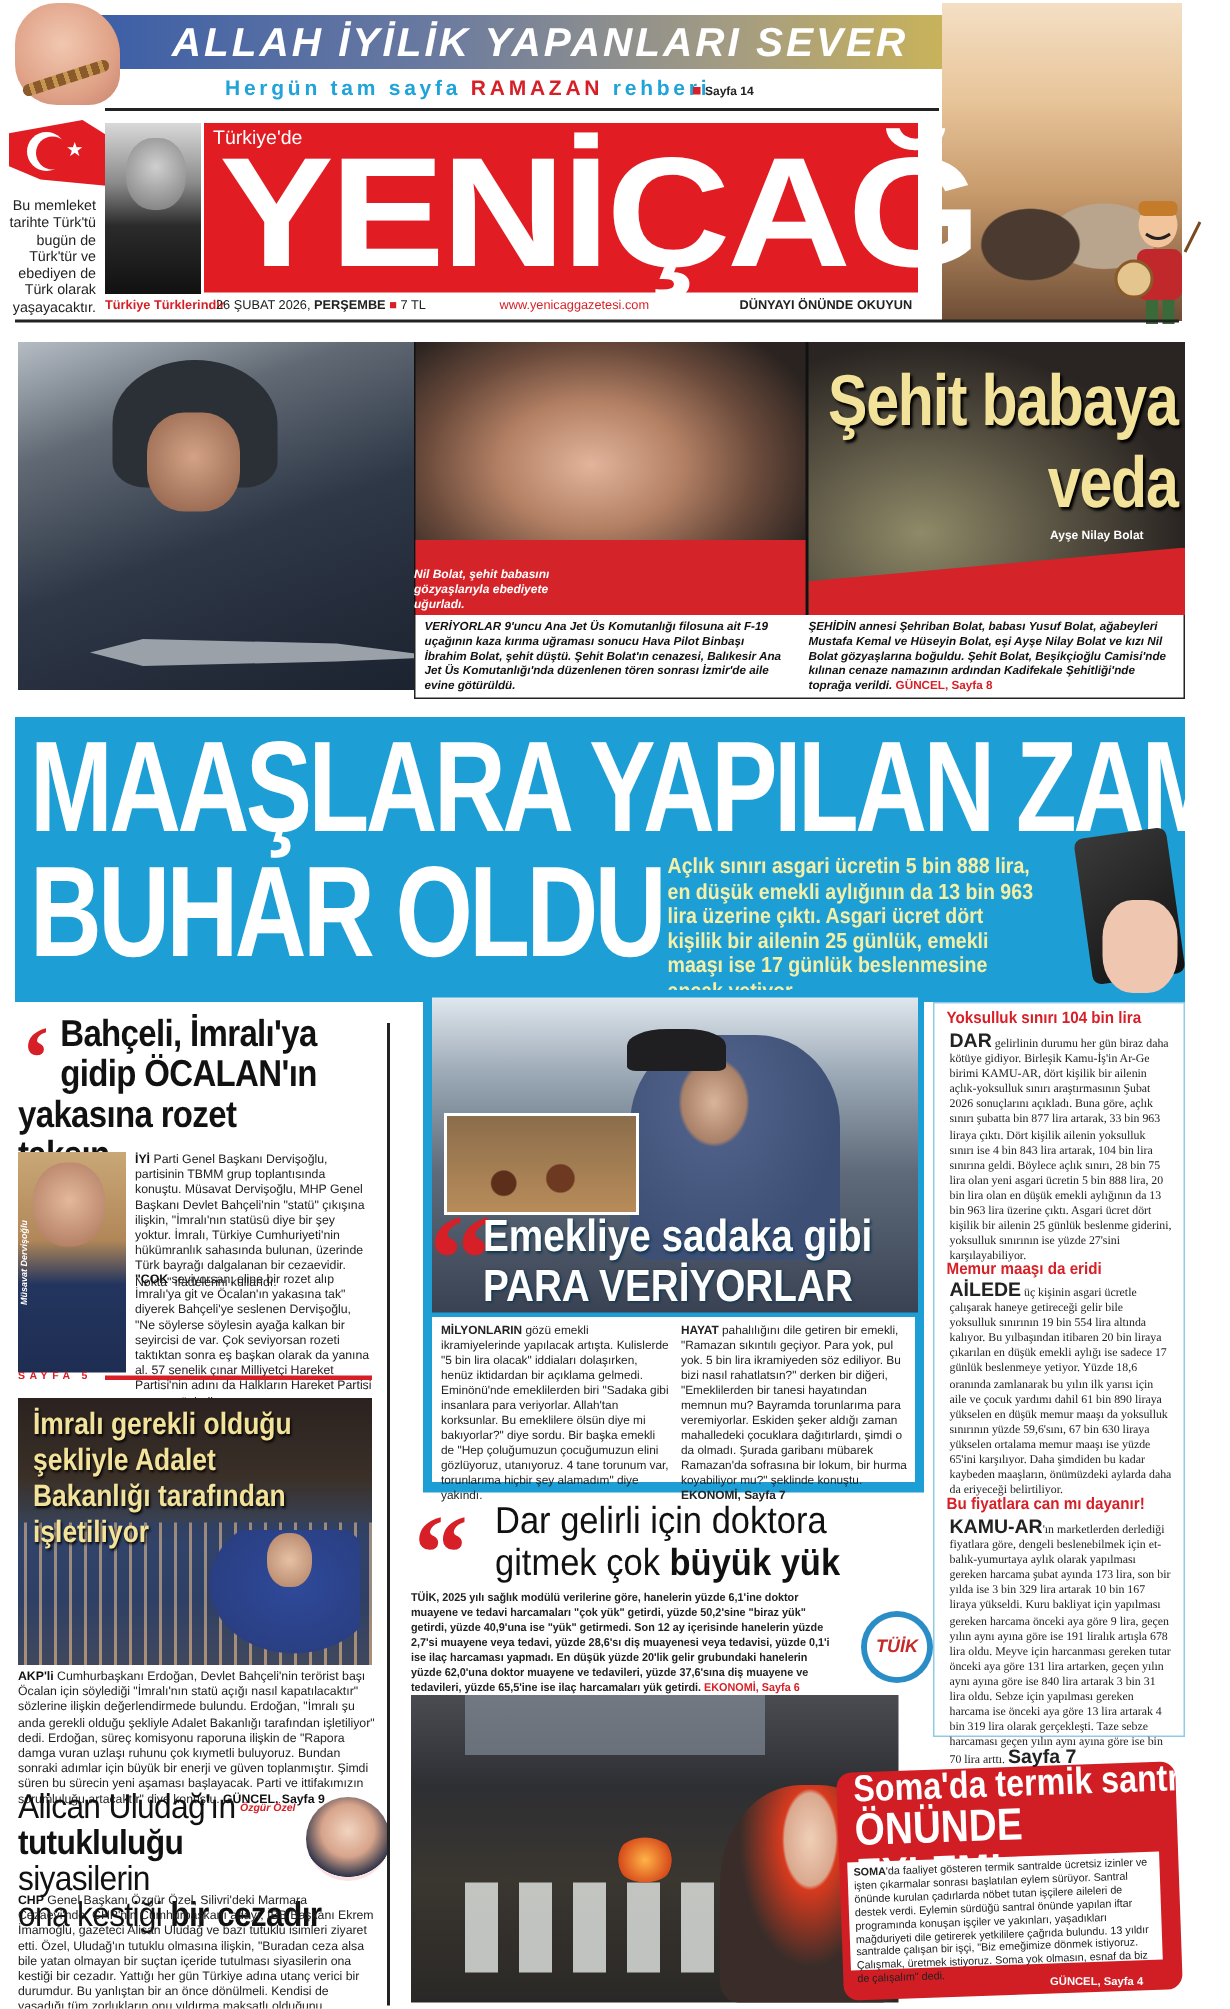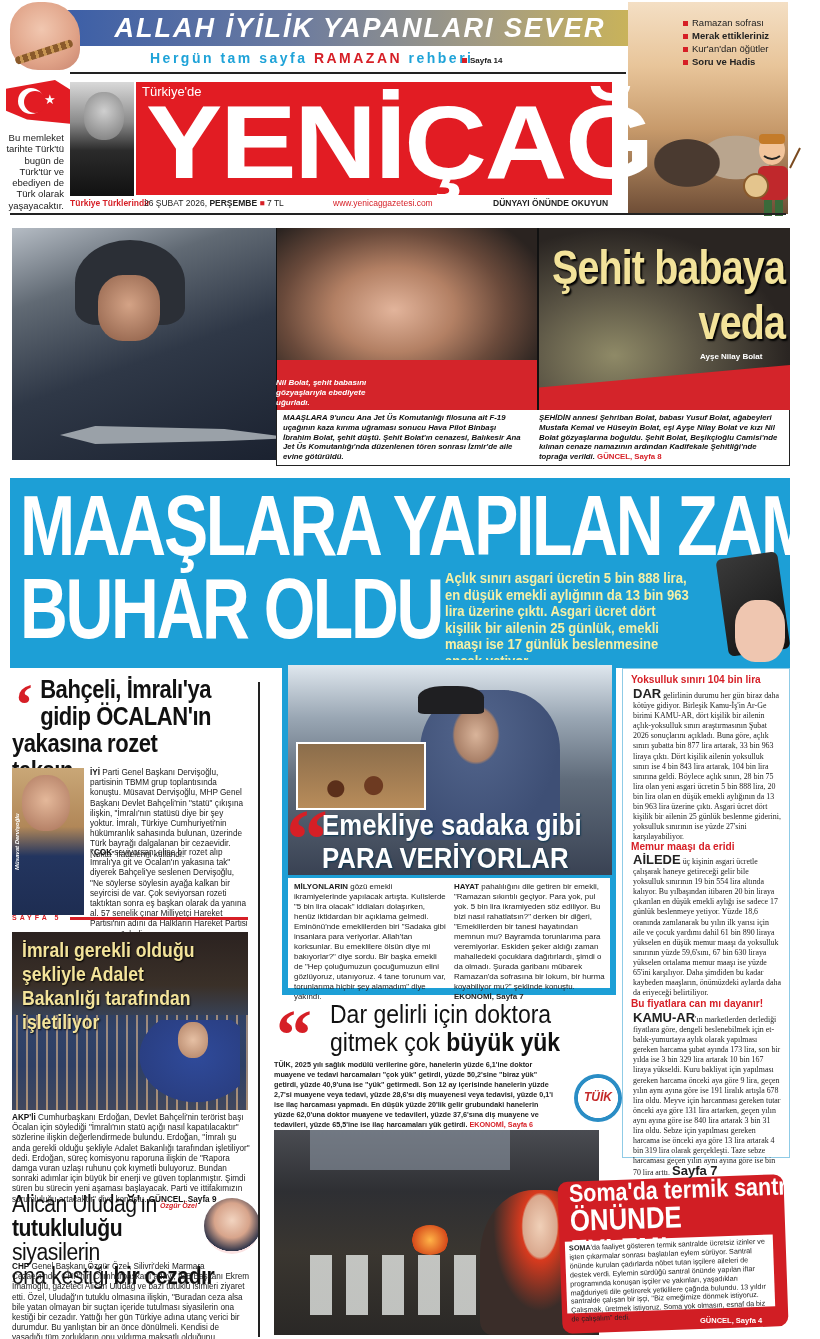--- a/index.html
+++ b/index.html
@@ -130,26 +130,20 @@
   <span>ALLAH İYİLİK YAPANLARI SEVER</span>
 </div>
 <div id="hands" class="abs"></div>
 <div id="hands-beads" class="abs"></div>
 <div id="hergun" class="abs"><span>Hergün tam sayfa </span><b>RAMAZAN</b><span> rehberi</span></div>
 <div id="hergun-page" class="abs">Sayfa 14</div>
 <div id="rule-top" class="abs"></div>
 
 <div id="promo" class="abs">
   <div id="promo-figs" class="abs"></div>
-  <ul>
-    <li>Ramazan sofrası</li>
-    <li class="b">Merak ettikleriniz</li>
-    <li>Kur'an'dan öğütler</li>
-    <li class="b">Soru ve Hadis</li>
-  </ul>
 </div>
 <svg id="mascot" class="abs" viewBox="0 0 62 92">
   <ellipse cx="30" cy="22" rx="13" ry="15" fill="#f2c49b"></ellipse>
   <rect x="17" y="6" width="26" height="10" rx="4" fill="#c47b2a"></rect>
   <path d="M22 28 q8 6 16 0" stroke="#222" stroke-width="2" fill="none"></path>
   <rect x="16" y="38" width="30" height="34" rx="6" fill="#c0282c"></rect>
   <circle cx="14" cy="58" r="12" fill="#e4c58d" stroke="#8a5a2b" stroke-width="2"></circle>
   <line x1="48" y1="40" x2="58" y2="20" stroke="#7a4a1f" stroke-width="2"></line>
   <rect x="22" y="72" width="8" height="16" fill="#3a6a3a"></rect>
   <rect x="33" y="72" width="8" height="16" fill="#3a6a3a"></rect>
@@ -179,21 +173,21 @@
 <div id="jet" class="abs"></div>
 <div id="story-photos" class="abs"></div>
 <div id="girl" class="abs"></div>
 <div id="girl-flag" class="abs"></div>
 <div id="mom" class="abs"></div>
 <div id="mom-flag" class="abs"></div>
 <div id="sehit-title" class="abs cond">Şehit babaya veda</div>
 <div id="caption-nil" class="abs">Nil Bolat, şehit babasını gözyaşlarıyla ebediyete uğurladı.</div>
 <div id="caption-ayse" class="abs">Ayşe Nilay Bolat</div>
 <div id="sehit-body" class="abs">
-  <div class="sb-col" style="left:6px"><b>MAAŞLARA</b><span> 9'uncu Ana Jet Üs Komutanlığı filosuna ait F-19 uçağının kaza kırıma uğraması sonucu Hava Pilot Binbaşı İbrahim Bolat, şehit düştü. Şehit Bolat'ın cenazesi, Balıkesir Ana Jet Üs Komutanlığı'nda düzenlenen tören sonrası İzmir'de aile evine götürüldü.</span></div>
+  <div class="sb-col" style="left:6px"><b>VERİYORLAR</b><span> 9'uncu Ana Jet Üs Komutanlığı filosuna ait F-19 uçağının kaza kırıma uğraması sonucu Hava Pilot Binbaşı İbrahim Bolat, şehit düştü. Şehit Bolat'ın cenazesi, Balıkesir Ana Jet Üs Komutanlığı'nda düzenlenen tören sonrası İzmir'de aile evine götürüldü.</span></div>
   <div class="sb-col" style="left:262px"><b>ŞEHİDİN</b><span> annesi Şehriban Bolat, babası Yusuf Bolat, ağabeyleri Mustafa Kemal ve Hüseyin Bolat, eşi Ayşe Nilay Bolat ve kızı Nil Bolat gözyaşlarına boğuldu. Şehit Bolat, Beşikçioğlu Camisi'nde kılınan cenaze namazının ardından Kadifekale Şehitliği'nde toprağa verildi. </span><span class="ref">GÜNCEL, Sayfa 8</span></div>
 </div>
 
 <div id="main-box" class="abs"></div>
 <div id="main-h1" class="abs">MAAŞLARA YAPILAN ZAM</div>
 <div id="main-h2" class="abs">BUHAR OLDU</div>
 <div id="main-deck" class="abs">Açlık sınırı asgari ücretin 5 bin 888 lira, en düşük emekli aylığının da 13 bin 963 lira üzerine çıktı. Asgari ücret dört kişilik bir ailenin 25 günlük, emekli maaşı ise 17 günlük beslenmesine ancak yetiyor</div>
 <div id="wallet" class="abs"></div>
 <div id="wallet-hand" class="abs"></div>
 

